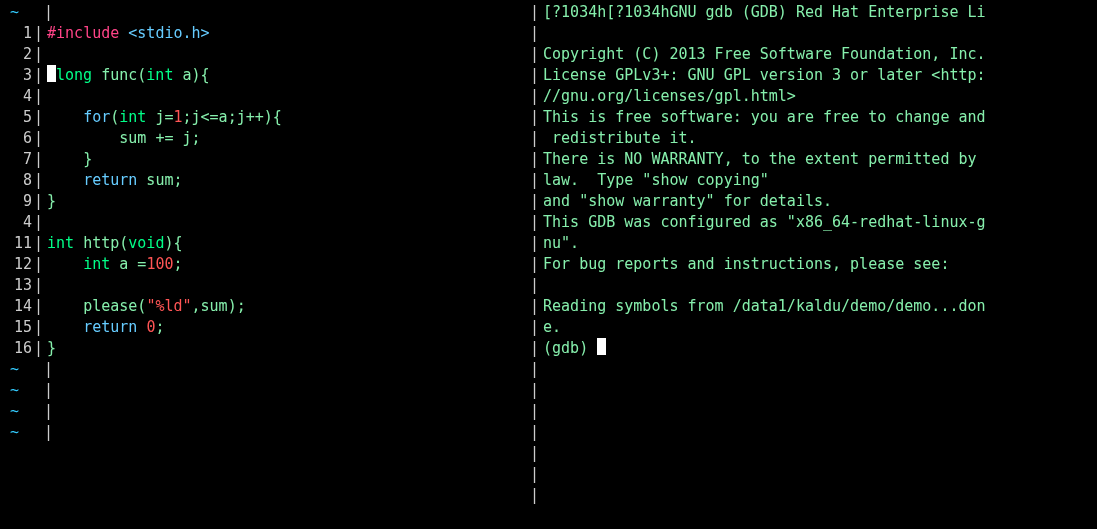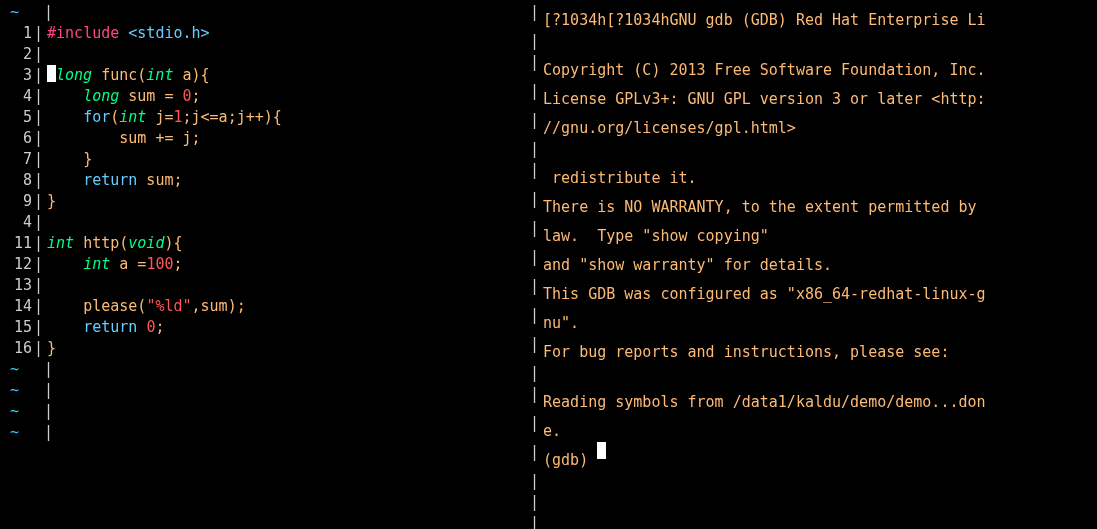--- a/index.html
+++ b/index.html
@@ -57,24 +57,24 @@
   .rsep {
     color: #ccc;
     padding-right: 4px;
   }
   .code {
     white-space: pre;
     text-align: right;
   }
   
   .c-pink { color: #ff4488; }
-  .c-green { color: #00ff88; font-style: italic; }
+  .c-green { color: #00ff88; }
   .c-blue { color: #66ccff; }
   .c-red { color: #ff5555; }
-  .c-white { color: #fdba74; margin-top: 8px; }
+  .c-white { color: #86efac; }
   .cursor {
     display: inline-block;
     width: 9px;
     height: 17px;
     background: #fff;
     vertical-align: text-bottom;
     margin-bottom: 2px;
   }
   .cur-col {
     display: inline-block;
@@ -86,21 +86,21 @@
 </style>
 </head>
 <body>
 
 <div class="container">
   <div class="left" id="left-pane">
       <div class="line"><span class="gutter-tilde">~</span><span class="sep">|</span></div>
       <div class="line"><span class="gutter">1</span><span class="sep">|</span><span class="code"><span class="c-pink">#include</span><span class="c-white"> </span><span class="c-blue">&lt;stdio.h&gt;</span></span></div>
       <div class="line"><span class="gutter">2</span><span class="sep">|</span><span class="code"></span></div>
       <div class="line"><span class="gutter">3</span><span class="sep">|</span><span class="cur-col"></span><span class="code"><span class="c-green">long</span><span class="c-white"> func(</span><span class="c-green">int</span><span class="c-white"> a){</span></span></div>
-      <div class="line"><span class="gutter">4</span><span class="sep">|</span><span class="code"><span class="c-white">    </span><span class="c-green">long</span><span class="c-white"> sum = </span><span class="c-red">0</span><span class="c-white">;</span></span></div>
+      <div class="line"><span class="gutter">4</span><span class="sep">|</span></div>
       <div class="line"><span class="gutter">5</span><span class="sep">|</span><span class="code"><span class="c-white">    </span><span class="c-blue">for</span><span class="c-white">(</span><span class="c-green">int</span><span class="c-white"> j=</span><span class="c-red">1</span><span class="c-white">;j&lt;=a;j++){</span></span></div>
       <div class="line"><span class="gutter">6</span><span class="sep">|</span><span class="code"><span class="c-white">        sum += j;</span></span></div>
       <div class="line"><span class="gutter">7</span><span class="sep">|</span><span class="code"><span class="c-white">    }</span></span></div>
       <div class="line"><span class="gutter">8</span><span class="sep">|</span><span class="code"><span class="c-white">    </span><span class="c-blue">return</span><span class="c-white"> sum;</span></span></div>
       <div class="line"><span class="gutter">9</span><span class="sep">|</span><span class="code"><span class="c-white">}</span></span></div>
       <div class="line"><span class="gutter">4</span><span class="sep">|</span><span class="code"></span></div>
       <div class="line"><span class="gutter">11</span><span class="sep">|</span><span class="code"><span class="c-green">int</span><span class="c-white"> http(</span><span class="c-green">void</span><span class="c-white">){</span></span></div>
       <div class="line"><span class="gutter">12</span><span class="sep">|</span><span class="code"><span class="c-white">    </span><span class="c-green">int</span><span class="c-white"> a =</span><span class="c-red">100</span><span class="c-white">;</span></span></div>
       <div class="line"><span class="gutter">13</span><span class="sep">|</span></div>
       <div class="line"><span class="gutter">14</span><span class="sep">|</span><span class="code"><span class="c-white">    please(</span><span class="c-red">"%ld"</span><span class="c-white">,sum);</span></span></div>
@@ -110,21 +110,21 @@
       <div class="line"><span class="gutter-tilde">~</span><span class="sep">|</span></div>
       <div class="line"><span class="gutter-tilde">~</span><span class="sep">|</span></div>
       <div class="line"><span class="gutter-tilde">~</span><span class="sep">|</span></div>
     </div>
   <div class="right" id="right-pane">
       <div class="line"><span class="rsep">|</span><span class="c-white">[?1034h[?1034hGNU gdb (GDB) Red Hat Enterprise Li</span></div>
       <div class="line"><span class="rsep">|</span></div>
       <div class="line"><span class="rsep">|</span><span class="c-white">Copyright (C) 2013 Free Software Foundation, Inc.</span></div>
       <div class="line"><span class="rsep">|</span><span class="c-white">License GPLv3+: GNU GPL version 3 or later &lt;http:</span></div>
       <div class="line"><span class="rsep">|</span><span class="c-white">//gnu.org/licenses/gpl.html&gt;</span></div>
-      <div class="line"><span class="rsep">|</span></div>
+      <div class="line"><span class="rsep">|</span><span class="c-white">This is free software: you are free to change and</span></div>
       <div class="line"><span class="rsep">|</span><span class="c-white"> redistribute it.</span></div>
       <div class="line"><span class="rsep">|</span><span class="c-white">There is NO WARRANTY, to the extent permitted by </span></div>
       <div class="line"><span class="rsep">|</span><span class="c-white">law.  Type "show copying"</span></div>
       <div class="line"><span class="rsep">|</span><span class="c-white">and "show warranty" for details.</span></div>
       <div class="line"><span class="rsep">|</span><span class="c-white">This GDB was configured as "x86_64-redhat-linux-g</span></div>
       <div class="line"><span class="rsep">|</span><span class="c-white">nu".</span></div>
       <div class="line"><span class="rsep">|</span><span class="c-white">For bug reports and instructions, please see:</span></div>
       <div class="line"><span class="rsep">|</span></div>
       <div class="line"><span class="rsep">|</span><span class="c-white">Reading symbols from /data1/kaldu/demo/demo...don</span></div>
       <div class="line"><span class="rsep">|</span><span class="c-white">e.</span></div>

